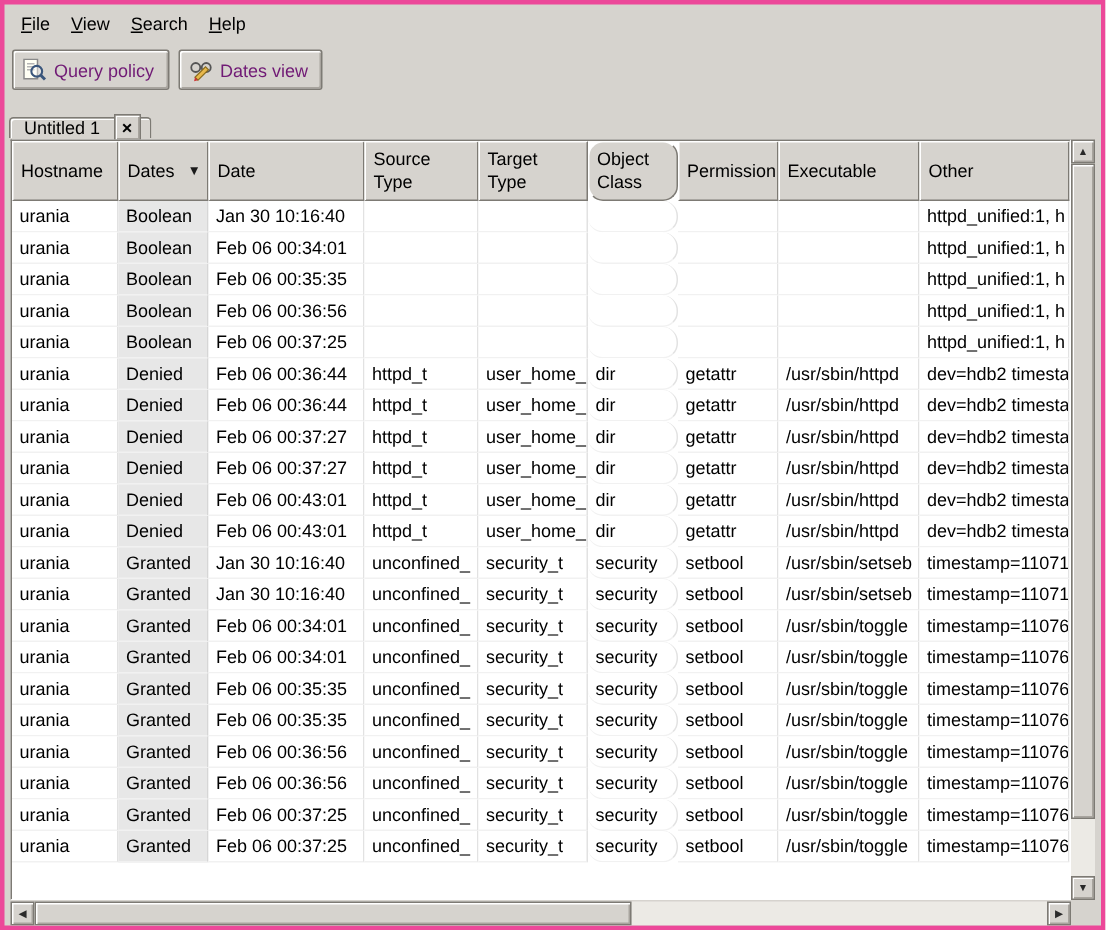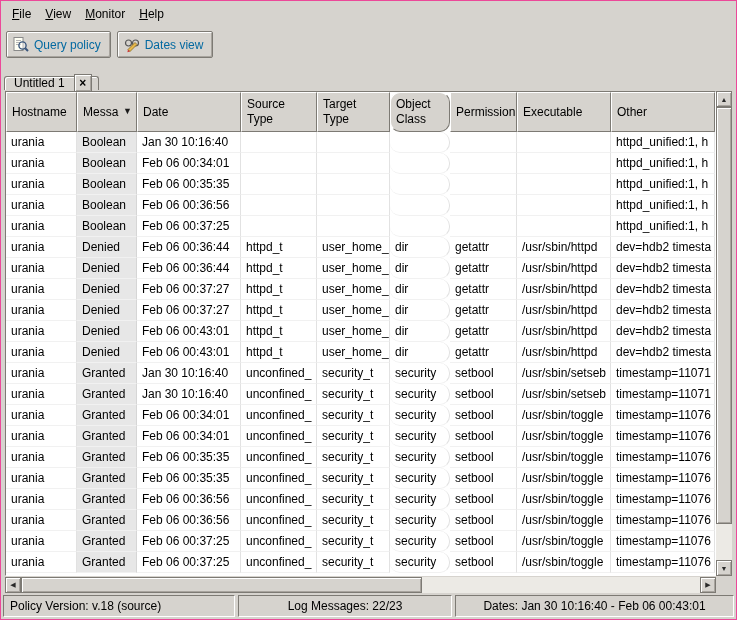--- a/index.html
+++ b/index.html
@@ -1,35 +1,35 @@
 <!DOCTYPE html>
 <html><head>
 <meta charset="utf-8">
 <style>
   * { box-sizing: border-box; margin: 0; padding: 0; }
   html,body { background:#ffffff; }
   body { font-family:"Liberation Sans","DejaVu Sans",sans-serif; font-size:12px; color:#000; }
 
   .window {
-    width:737px; height:620px; border:1px solid #ec4899;
+    width:737px; height:620px; border:3px solid #ec4899;
     background:#d6d3ce; display:flex; flex-direction:column; overflow:hidden;
   }
 
   
   .menubar { height:25px; display:flex; align-items:center; padding:0 4px; flex:none; }
   .menu-item { display:inline-block; padding:3px 7px; cursor:default; }
   .menu-item::first-letter { text-decoration:underline; }
 
   
   .toolbar { height:37px; display:flex; align-items:center; gap:6px; padding:2px 5px; flex:none; }
   .tbtn {
     display:flex; align-items:center; gap:5px; height:27px; padding:2px 9px 2px 6px;
     background:#d6d3ce; border:1px solid #7d7a74; border-radius:2px;
     box-shadow: inset 1px 1px 0 #ffffff, inset -1px -1px 0 #a8a49e;
-    font:12px "Liberation Sans","DejaVu Sans",sans-serif; color:#0369a1; cursor:default;
+    font:12px "Liberation Sans","DejaVu Sans",sans-serif; color:#701a75; cursor:default;
   }
   .ticon { width:16px; height:16px; display:inline-flex; }
 
   
   .tabbar { height:27px; display:flex; align-items:flex-end; padding:2px 0 0 3px; flex:none; }
   .tab {
     display:flex; align-items:center; gap:9px; padding:2px 6px 3px 9px; height:14px;
     background:#d6d3ce; border:1px solid #7d7a74; border-bottom:none;
     border-top-left-radius:3px; border-top-right-radius:3px;
     box-shadow: inset 1px 1px 0 #ffffff;
@@ -101,21 +101,21 @@
   .s3 { flex:1; justify-content:center; }
 </style>
 </head>
 <body>
 
 <div class="window">
 
   <div class="menubar">
     <span class="menu-item">File</span>
     <span class="menu-item">View</span>
-    <span class="menu-item">Monitor</span>
+    <span class="menu-item">Search</span>
     <span class="menu-item">Help</span>
   </div>
 
   <div class="toolbar">
     <button class="tbtn">
       <span class="ticon">
         <svg width="16" height="16" viewBox="0 0 16 16">
           <rect x="1" y="0.5" width="9" height="13" fill="#fffff4" stroke="#8a8a8a"></rect>
           <line x1="3" y1="3.5" x2="8" y2="3.5" stroke="#b5b5b5"></line>
           <line x1="3" y1="5.5" x2="8" y2="5.5" stroke="#b5b5b5"></line>
@@ -148,21 +148,21 @@
         </span>
     </div>
   </div>
 
   <div class="table-wrap">
     <div class="viewport">
       <table class="grid">
         <thead>
           <tr>
               <th class="col0"><span>Hostname</span></th>
-              <th class="col1"><span>Messa</span><span class="sort-arrow">▼</span></th>
+              <th class="col1"><span>Dates</span><span class="sort-arrow">▼</span></th>
               <th class="col2"><span>Date</span></th>
               <th class="col3"><span>Source Type</span></th>
               <th class="col4"><span>Target Type</span></th>
               <th class="col5"><span>Object Class</span></th>
               <th class="col6"><span>Permission</span></th>
               <th class="col7"><span>Executable</span></th>
               <th class="col8"><span>Other</span></th>
             </tr>
         </thead>
         <tbody>
@@ -421,25 +421,14 @@
       <div class="htrack">
         <div class="hthumb"></div>
       </div>
       <div class="sbtn">
           <span>▶</span>
         </div>
     </div>
     <div class="corner"></div>
   </div>
 
-  <div class="statusbar">
-    <div class="spanel s1">
-      <span>Policy Version: v.18 (source)</span>
-    </div>
-    <div class="spanel s2">
-      <span>Log Messages: 22/23</span>
-    </div>
-    <div class="spanel s3">
-      <span>Dates: Jan 30 10:16:40 - Feb 06 00:43:01</span>
-    </div>
-  </div>
 
 </div>
 
 </body></html>

